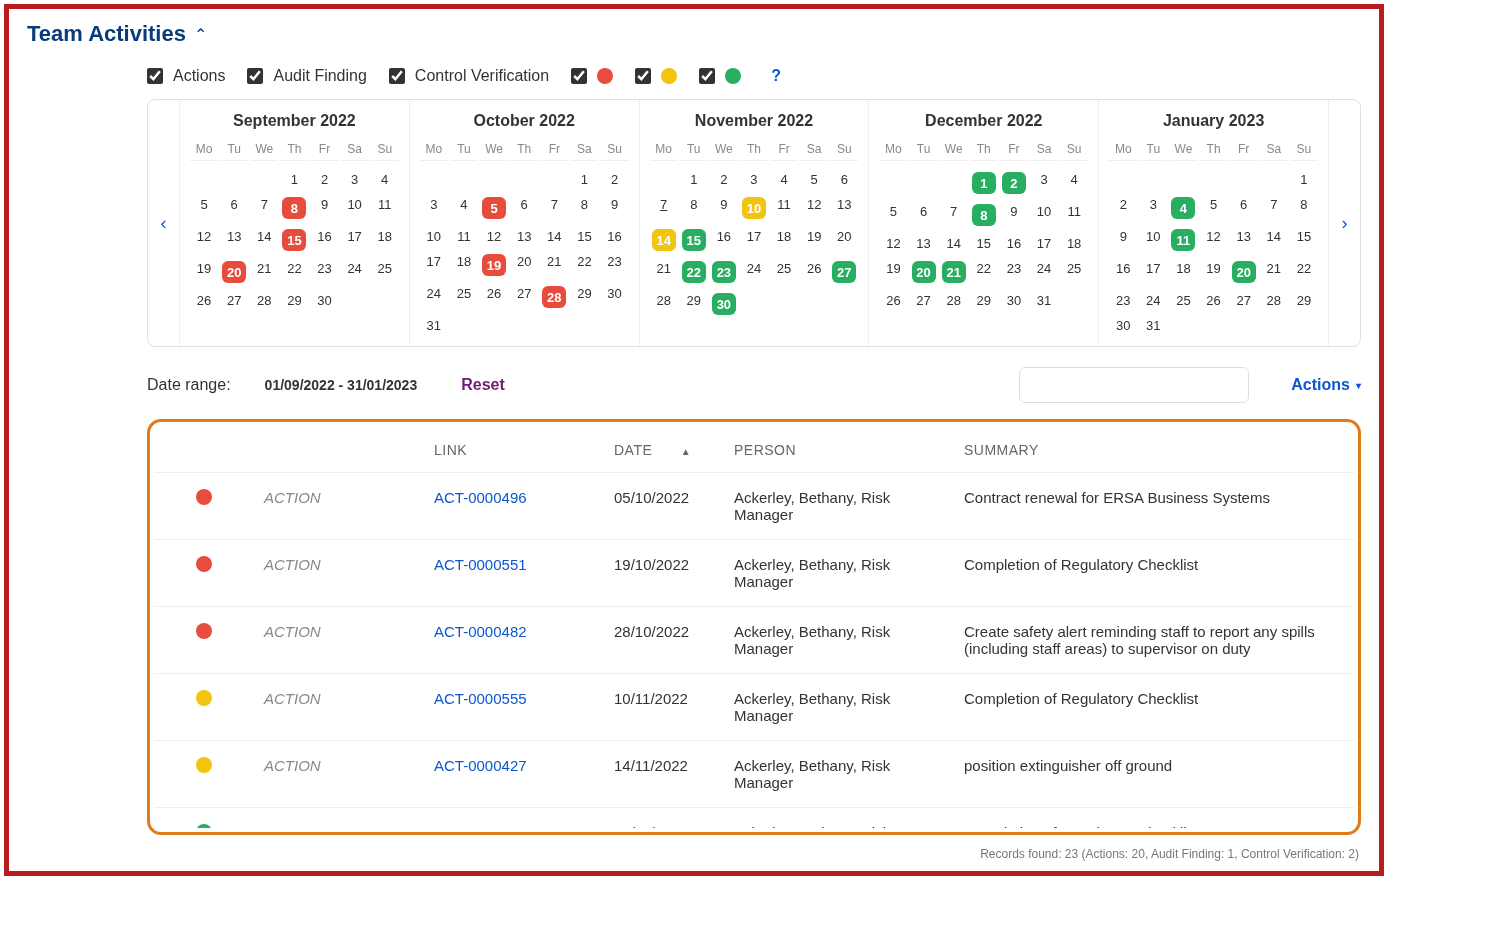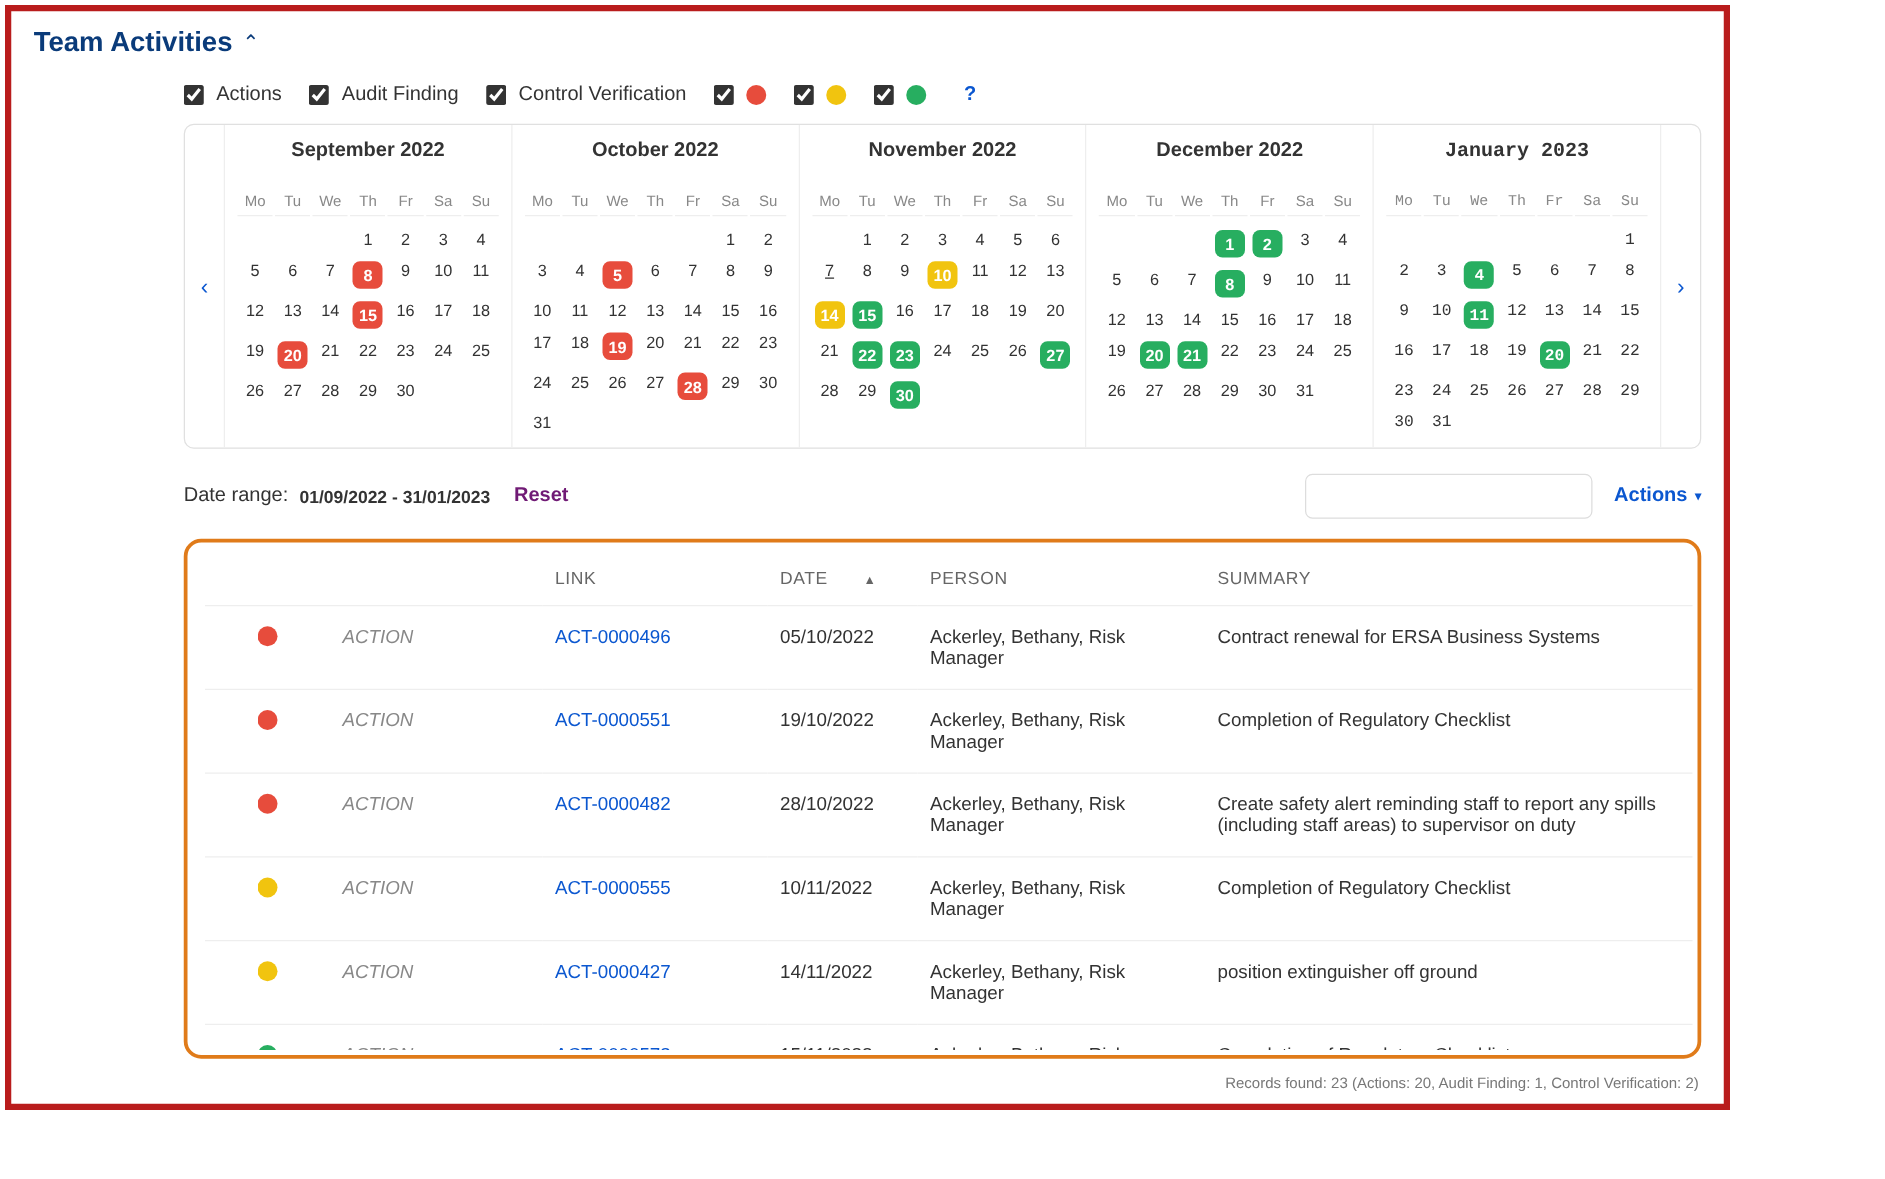--- a/index.html
+++ b/index.html
@@ -15,39 +15,39 @@
 .dot { width:16px; height:16px; border-radius:50%; display:inline-block; }
 .dot.red { background:#e74c3c; } .dot.amber { background:#f1c40f; } .dot.green { background:#27ae60; }
 .help { color:#0b57d0; font-weight:700; font-size:16px; cursor:pointer; padding:0 8px; }
 
 .cal-wrap { position:relative; display:flex; align-items:stretch; gap:0; margin:0 0 12px 120px; border:1px solid #e0e0e0; border-radius:8px; padding:0; }
 .cal-nav { width:32px; display:flex; align-items:center; justify-content:center; cursor:pointer; color:#0b57d0; font-size:18px; }
 .cal-nav.left { border-right:1px solid #eee; }
 .cal-nav.right { border-left:1px solid #eee; }
 .months { display:flex; flex:1; }
 .month { flex:1; padding:12px 10px 8px 10px; border-right:1px solid #eee; }
-.month:last-child { border-right:none;font-family:Liberation Mono, monospace; }
-.month h3 { text-align:center; font-size:16px; font-weight:700; margin-bottom:20px; }
+.month:last-child { border-right:none; }
+.month h3 { text-align:center; font-size:16px; font-weight:700; margin-bottom:8px; }
 .dow-row, .week { display:grid; grid-template-columns:repeat(7,1fr); column-gap:2px; }
 .dow { text-align:center; color:#888; font-size:12px; padding:4px 0; border-bottom:1px solid #eee; margin-bottom:6px; }
 .day { text-align:center; font-size:13px; padding:5px 0; min-height:24px; position:relative; }
 .day > span.pill { display:inline-flex; align-items:center; justify-content:center; width:24px; height:22px; border-radius:6px; color:#fff; font-weight:700; }
 .pill.red { background:#e74c3c; } .pill.amber { background:#f1c40f; color:#fff; } .pill.green { background:#27ae60; }
 .day .ul { text-decoration:underline; }
 
-.range-row { display:flex; align-items:center; gap:9px; padding:8px 0 10px 120px; }
+.range-row { display:flex; align-items:center; gap:34px; padding:8px 0 10px 120px; }
 .range-row .lbl { font-size:16px; }
 .range-row .rng { font-weight:700; }
 .range-row .reset { color:#701a75; font-weight:700; cursor:pointer; font-size:16px; display:inline-block; margin-left:10px;}
 .range-row .spacer { flex:1; }
 .range-row input.search { width:230px; height:36px; border:1px solid #ddd; border-radius:6px; padding:0 10px; margin-right:8px; }
 .range-row .searchbtn { color:#0b57d0; font-weight:700; cursor:pointer; display:flex; align-items:center; gap:6px; font-size:16px;}
 .range-row .searchbtn .tri { font-size:10px; }
 
-.table-wrap { border:3px solid #e07b1a; border-radius:14px; margin:6px 0 6px 120px; padding:6px 4px 4px 14px; }
+.table-wrap { border:3px solid #e07b1a; border-radius:14px; margin:6px 0 6px 120px; padding:6px 4px 4px 4px; }
 .table-scroll { max-height:400px; overflow-y:auto; }
 table { width:100%; border-collapse:collapse; table-layout:fixed; }
 thead th { text-align:left; font-size:14px; color:#666; font-weight:400; padding:14px 10px; letter-spacing:0.5px; }
 thead th.sort { white-space:nowrap; }
 thead th .arrow { font-size:10px; margin-left:24px; }
 tbody tr { border-top:1px solid #eee; }
 tbody td { padding:16px 10px; font-size:15px; vertical-align:top; }
 td.status { text-align:center; width:70px; }
 td.type { color:#888; font-style:italic; }
 td.link a { color:#0b57d0; text-decoration:none; }

